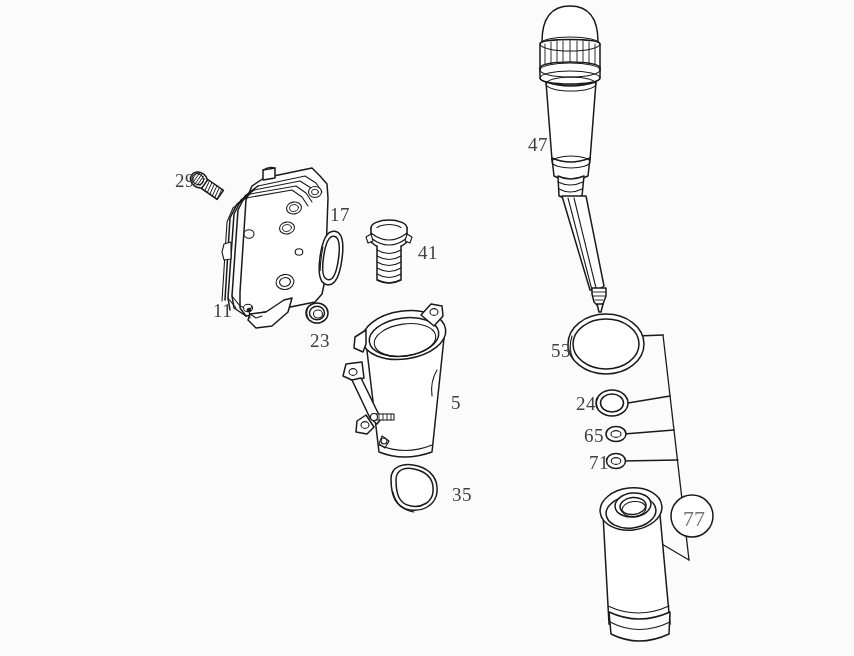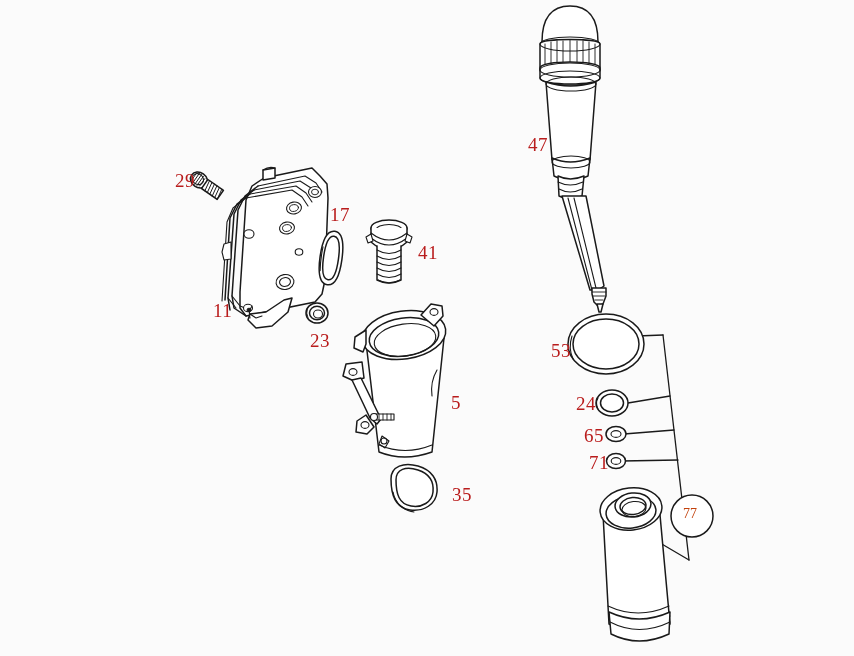--- a/index.html
+++ b/index.html
@@ -19,30 +19,30 @@
     position: absolute;
     left: 0;
     top: 0;
     width: 854px;
     height: 656px;
   }
   .callout-label {
     position: absolute;
     font-family: "Liberation Serif", "DejaVu Serif", serif;
     font-size: 19px;
-    color: #b91c1c;
+    color: #404040;
     letter-spacing: 0.5px;
     white-space: nowrap;
     user-select: none;
   }
   .callout-circle-label {
     position: absolute;
     font-family: "Liberation Serif", "DejaVu Serif", serif;
-    font-size: 14px;
-    color: #c2410c;
+    font-size: 22px;
+    color: #737373;
     white-space: nowrap;
     user-select: none;
   }
 </style>
 </head>
 <body>
 
 <div id="page">
 
   <svg id="diagram-svg" viewBox="0 0 854 656">

